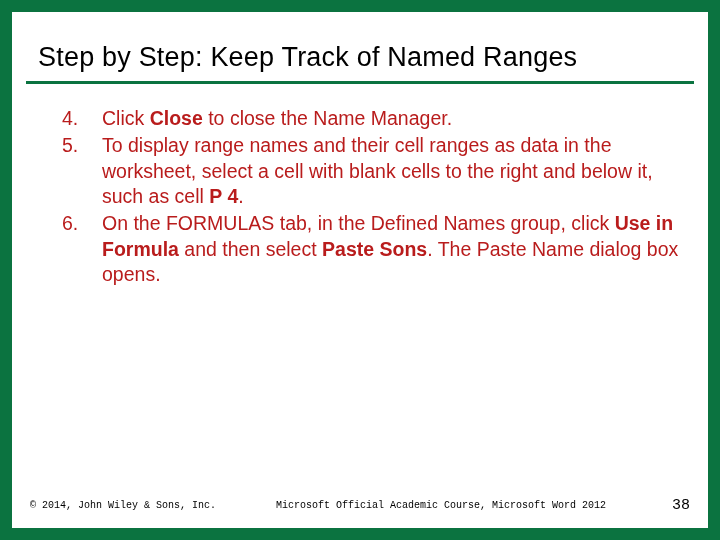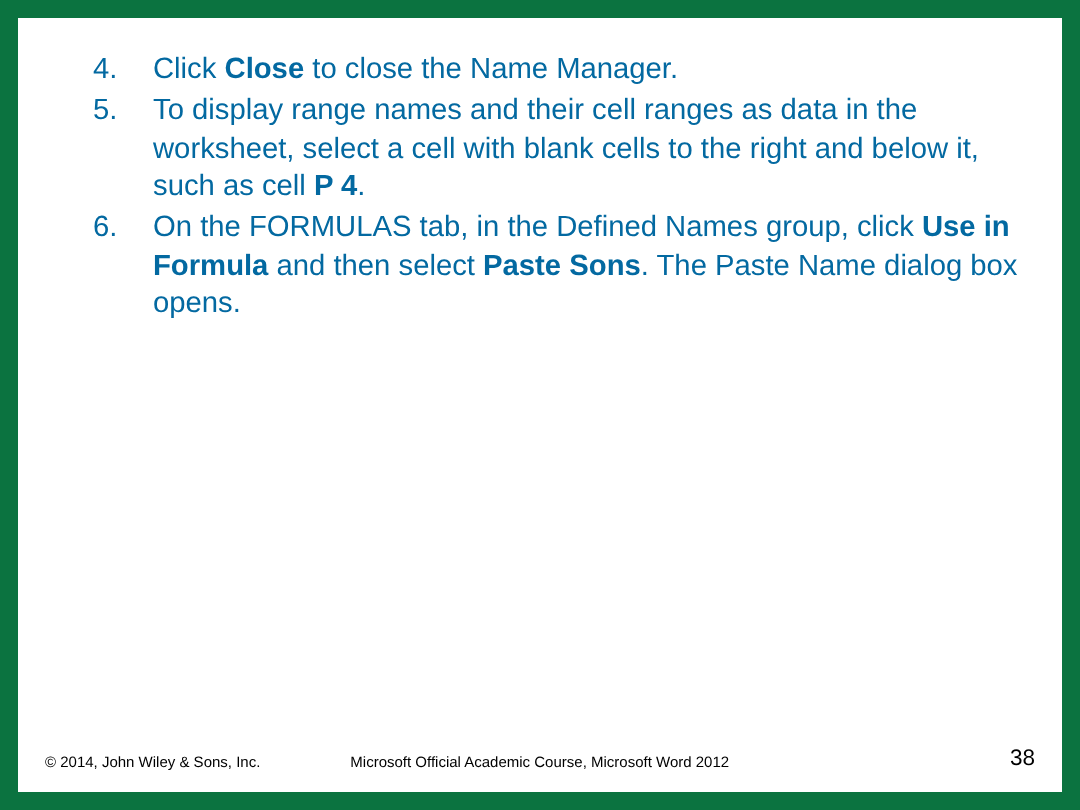--- a/index.html
+++ b/index.html
@@ -33,50 +33,52 @@
     ol.steps {
       list-style: none;
       counter-reset: item 3;
     }
     ol.steps > li {
       counter-increment: item;
       position: relative;
       padding-left: 62px;
       font-size: 19.5px;
       line-height: 1.3;
-      color: #0369a1;
+      color: #b91c1c;
       margin-bottom: 2px;
     }
     ol.steps > li::before {
       content: counter(item) ".";
       position: absolute;
       left: 22px;
       top: 0;
       font-size: 19.5px;
     }
     .b { font-weight: 700; }
     .footer {
       position: absolute;
       bottom: 14px;
       left: 18px;
       right: 18px;
       display: flex;
-      align-items: flex-end;
+      align-items: center;
       font-size: 10px;
       color: #000;
+      font-family: Liberation Mono, monospace;
     }
     .footer .copyright { flex: 0 0 auto; }
     .footer .course { margin-left: 60px; flex: 1 1 auto; }
     .footer .pagenum { flex: 0 0 auto; font-size: 15px; }
   </style>
 </head>
 <body>
 
 <div class="slide">
 
+  <h1 class="title">Step by Step: Keep Track of Named Ranges</h1>
 
   <div class="body">
     <ol class="steps">
       <li><span>Click </span><span class="b">Close</span><span> to close the Name Manager.</span></li>
       <li><span>To display range names and their cell ranges as data in the worksheet, select a cell with blank cells to the right and below it, such as cell </span><span class="b">P 4</span><span>.</span></li>
       <li><span>On the FORMULAS tab, in the Defined Names group, click </span><span class="b">Use in Formula</span><span> and then select </span><span class="b">Paste Sons</span><span>. The Paste Name dialog box opens.</span></li>
     </ol>
   </div>
 
   <div class="footer">

